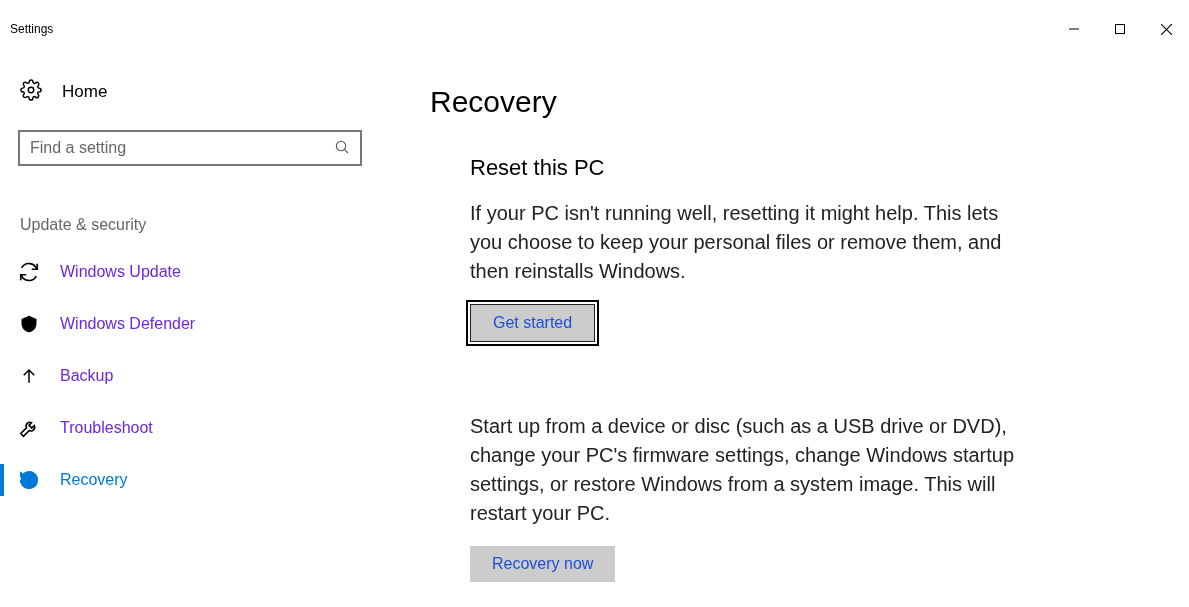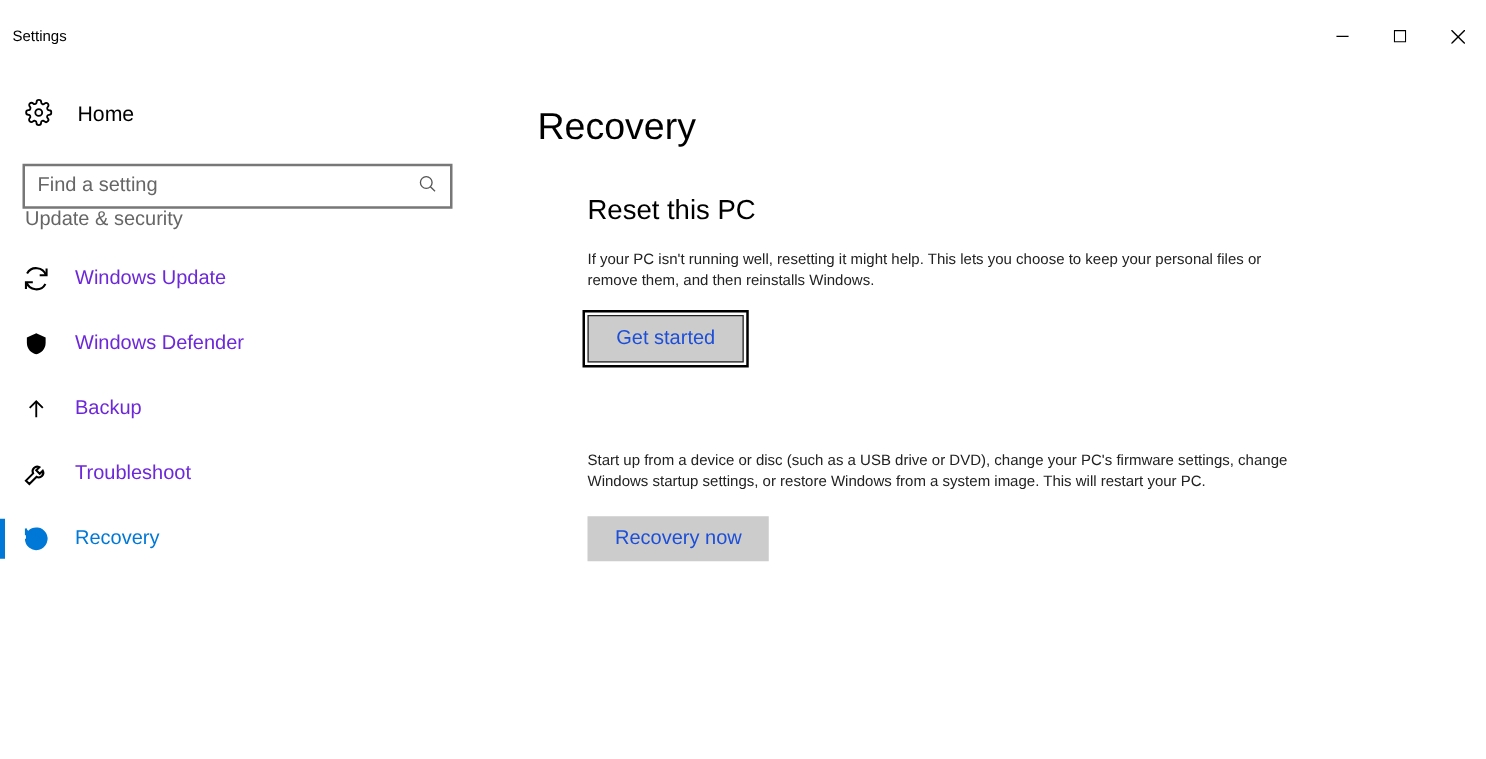--- a/index.html
+++ b/index.html
@@ -54,20 +54,21 @@
 .home-label {
   font-size: 17px;
   color: #000;
 }
 .search-box {
   display: flex;
   align-items: center;
   border: 2px solid #777;
   height: 36px;
   padding: 0 10px;
+  margin-bottom: 50px;
 }
 .search-input {
   flex: 1;
   border: none;
   outline: none;
   font-size: 16px;
   color: #333;
   background: transparent;
 }
 .search-input::placeholder { color: #666; }
@@ -117,21 +118,21 @@
   font-size: 30px;
   font-weight: 400;
   margin-bottom: 36px;
 }
 .section-title {
   font-size: 22px;
   font-weight: 400;
   margin-bottom: 18px;
 }
 .section-text {
-  font-size: 12px;
+  font-size: 20px;
   color: #222;
   line-height: 1.45;
   max-width: 560px;
   margin-bottom: 18px;
 }
 .btn {
   display: inline-block;
   background: #ccc;
   border: none;
   padding: 9px 22px;

